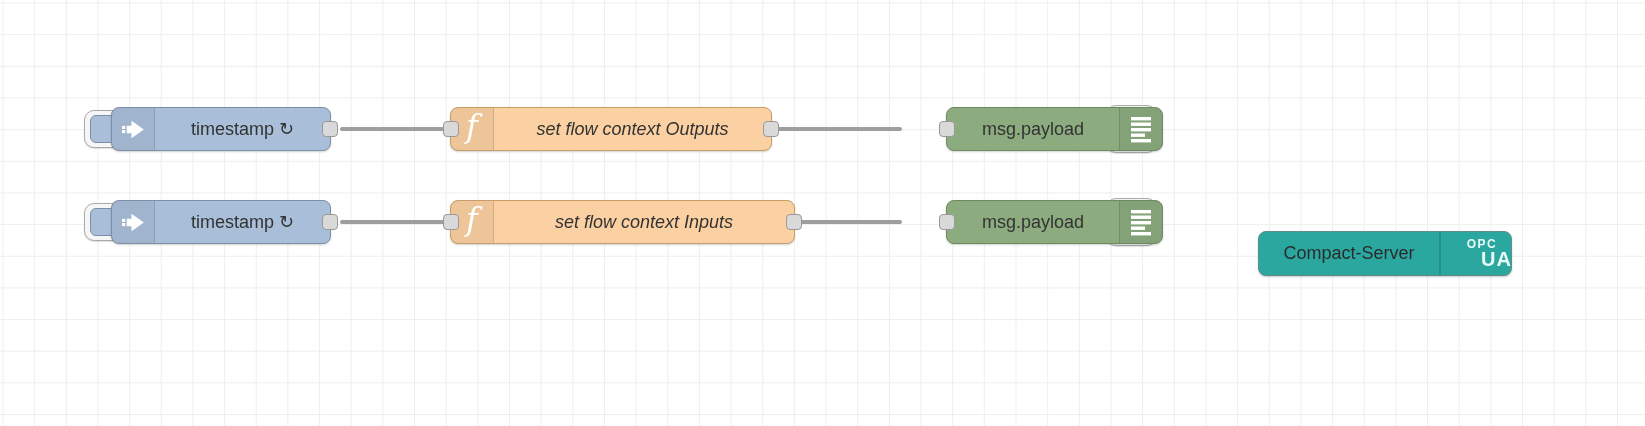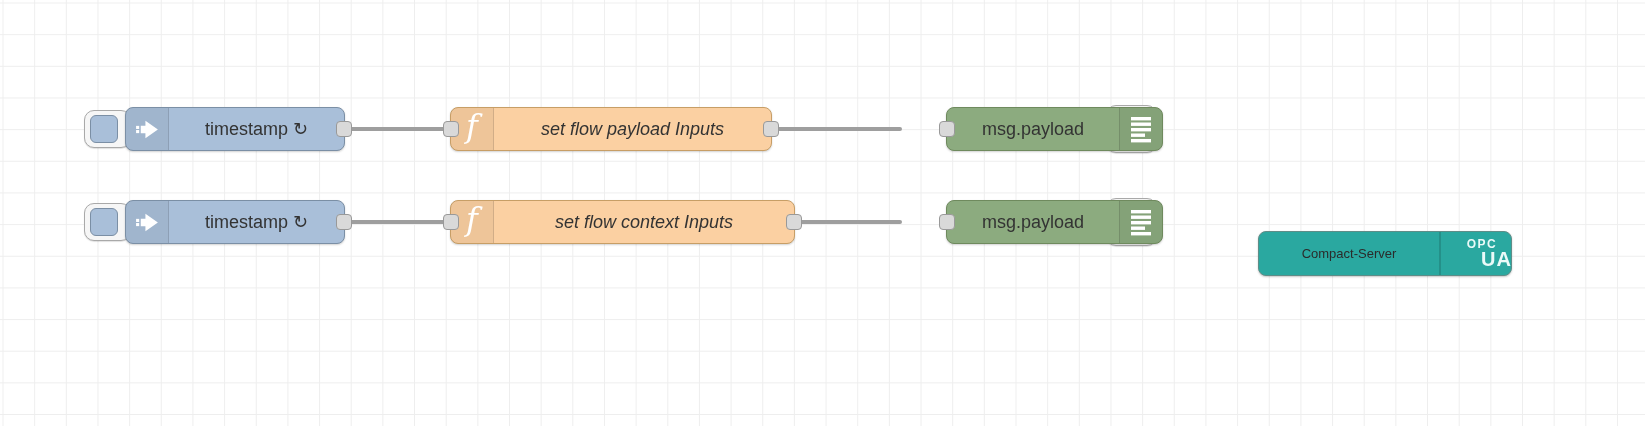--- a/index.html
+++ b/index.html
@@ -27,21 +27,21 @@
     flex:1; display:flex; align-items:center; justify-content:center;
     font-size:18px; color:#333; white-space:nowrap; padding:0 8px;
   }
   .icon-box {
     width:43px; display:flex; align-items:center; justify-content:center;
     background:rgba(0,0,0,0.05); flex:none;
   }
   .icon-box.left  { border-right:1px solid rgba(0,0,0,0.12); border-radius:6px 0 0 6px; }
   .icon-box.right { border-left:1px solid rgba(0,0,0,0.12);  border-radius:0 6px 6px 0; }
 
-  .inject   { background:#a9bfd9; border-color:#7b8fa5; width:220px; left:125px;justify-content:space-between; }
+  .inject   { background:#a9bfd9; border-color:#7b8fa5; width:220px; left:111px;justify-content:space-between; }
   .function { background:#fbd0a2; border-color:#c79e66; left:450px; }
   .function .label { font-style:italic; }
   .debug    { background:#8cab7f; border-color:#6f8a5e; width:217px; left:946px; }
 
   .fn-glyph {
     font-family:"DejaVu Serif","Liberation Serif",serif; font-style:italic;
     font-size:32px; color:#fff; line-height:1; padding-bottom:6px;
   }
 
   
@@ -69,21 +69,21 @@
   }
 
   
   .server {
     position:absolute; left:1258px; top:231px; width:254px; height:45px;
     background:#2aa8a0; border:1.5px solid #5f8d88; border-radius:8px;
     display:flex; align-items:stretch; z-index:2; box-shadow:0 1px 2px rgba(0,0,0,0.22);
   }
   .server .label {
     flex:1; display:flex; align-items:center; justify-content:center;
-    font-size:13px; color:#2b2b2b; white-space:nowrap;border-radius:8px;
+    font-size:18px; color:#2b2b2b; white-space:nowrap;border-radius:8px;
   }
   .server .badge {
     width:72px; border-left:2px solid rgba(0,0,0,0.14); flex:none;
     display:flex; flex-direction:column; align-items:center; justify-content:center;
     color:#eafaf8; font-weight:bold; border-radius:0 6px 6px 0;padding-left:12px;
   }
   .server .badge .l1 { font-size:12px; line-height:12px; letter-spacing:1.5px; }
   .server .badge .l2 { font-size:20px; line-height:19px; letter-spacing:1px;margin-left:29px; }
 </style>
 </head>
@@ -110,21 +110,21 @@
     </div>
     <div class="label">timestamp ↻</div>
     <div class="port out"></div>
   </div>
 
   <div class="node function" style="top:107px; width:322px;">
     <div class="port in"></div>
     <div class="icon-box left">
       <span class="fn-glyph">f</span>
     </div>
-    <div class="label">set flow payload Inputs</div>
+    <div class="label">set flow context Outputs</div>
     <div class="port out"></div>
   </div>
 
   <div class="side-btn debug-btn" style="top:105px;">
     <div class="face"></div>
   </div>
 
   <div class="node debug" style="top:107px;">
     <div class="port in"></div>
     <div class="label">msg.payload</div>

